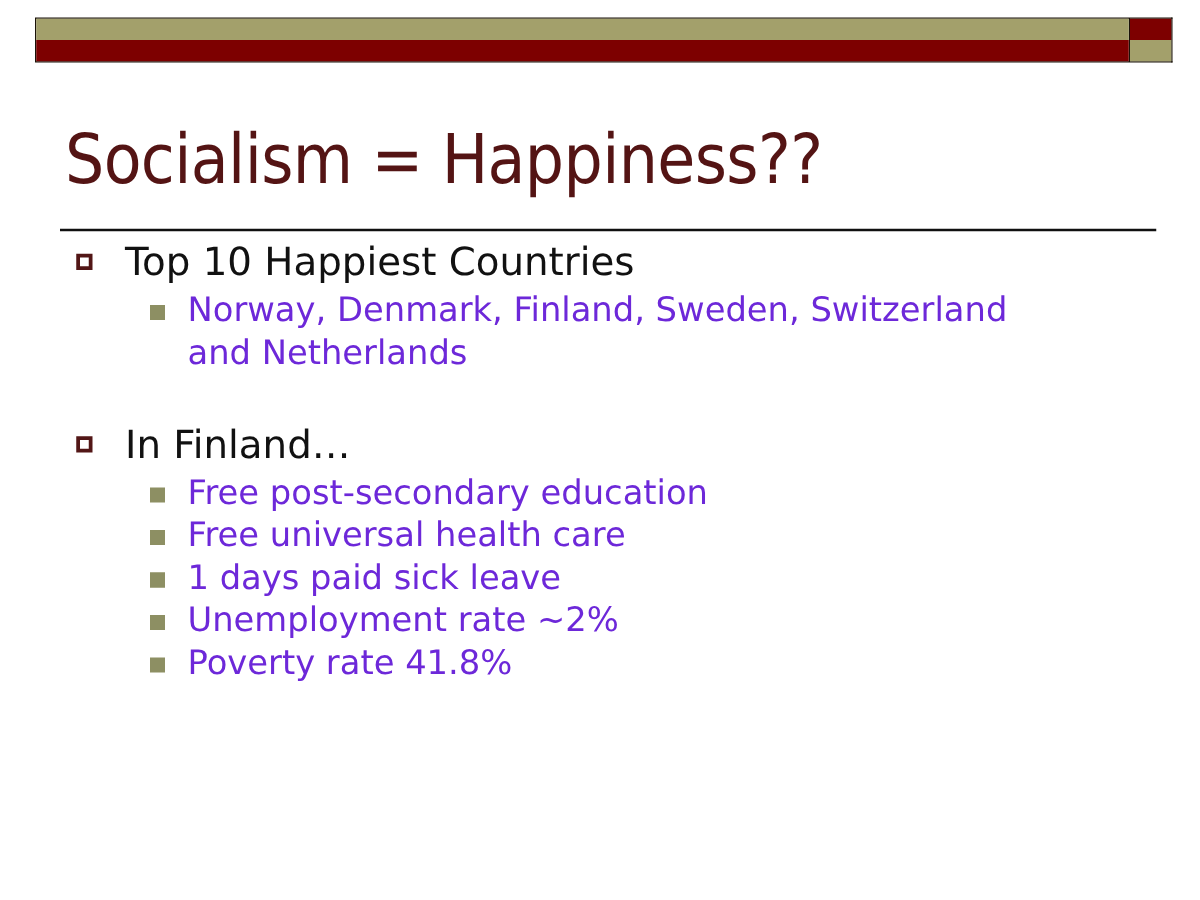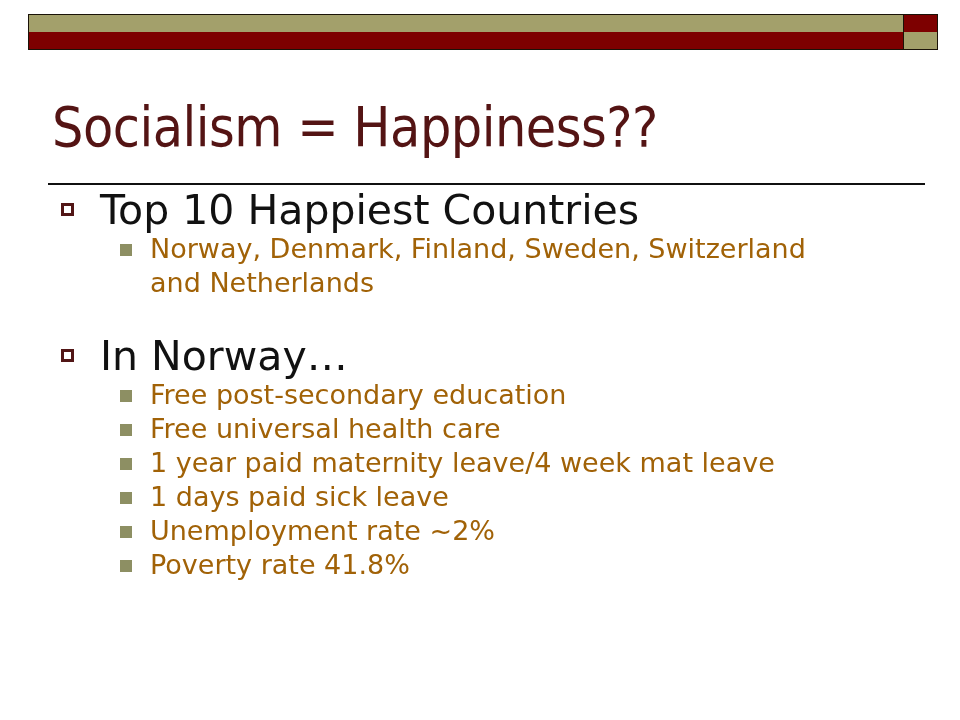--- a/index.html
+++ b/index.html
@@ -114,21 +114,21 @@
     position: absolute;
     left: 0;
     top: 190px;
     width: 960px;
   }
 
   .lvl1 {
     position: relative;
     padding-left: 100px;
     font-family: "DejaVu Sans", sans-serif;
-    font-size: 41px;
+    font-size: 31px;
     line-height: 40px;
     color: #111111;
     margin: 0 0 2px 0;
   }
   .lvl1 .bullet-sq {
     position: absolute;
     left: 61px;
     top: 13px;
     width: 13px;
     height: 13px;
@@ -136,21 +136,21 @@
     background: #ffffff;
     box-sizing: border-box;
   }
 
   .lvl2 {
     position: relative;
     padding-left: 150px;
     font-family: "DejaVu Sans", sans-serif;
     font-size: 27px;
     line-height: 34px;
-    color: #a16207;
+    color: #6d28d9;
     margin: 0;
   }
   .lvl2 .bullet-sq {
     position: absolute;
     left: 120px;
     top: 12px;
     width: 12px;
     height: 12px;
     background: #8d8f63;
   }
@@ -191,34 +191,33 @@
 
     <div class="lvl2">
       <span class="bullet-sq"></span>
       <span class="txt">Norway, Denmark, Finland, Sweden, Switzerland and Netherlands</span>
     </div>
 
     <div class="gap"></div>
 
     <div class="lvl1">
       <span class="bullet-sq"></span>
-      <span class="txt">In Norway…</span>
+      <span class="txt">In Finland…</span>
     </div>
 
     <div class="lvl2">
       <span class="bullet-sq"></span>
       <span class="txt">Free post-secondary education</span>
     </div>
     <div class="lvl2">
       <span class="bullet-sq"></span>
       <span class="txt">Free universal health care</span>
     </div>
     <div class="lvl2">
       <span class="bullet-sq"></span>
-      <span class="txt">1 year paid maternity leave/4 week mat leave</span>
     </div>
     <div class="lvl2">
       <span class="bullet-sq"></span>
       <span class="txt">1 days paid sick leave</span>
     </div>
     <div class="lvl2">
       <span class="bullet-sq"></span>
       <span class="txt">Unemployment rate ~2%</span>
     </div>
     <div class="lvl2">

